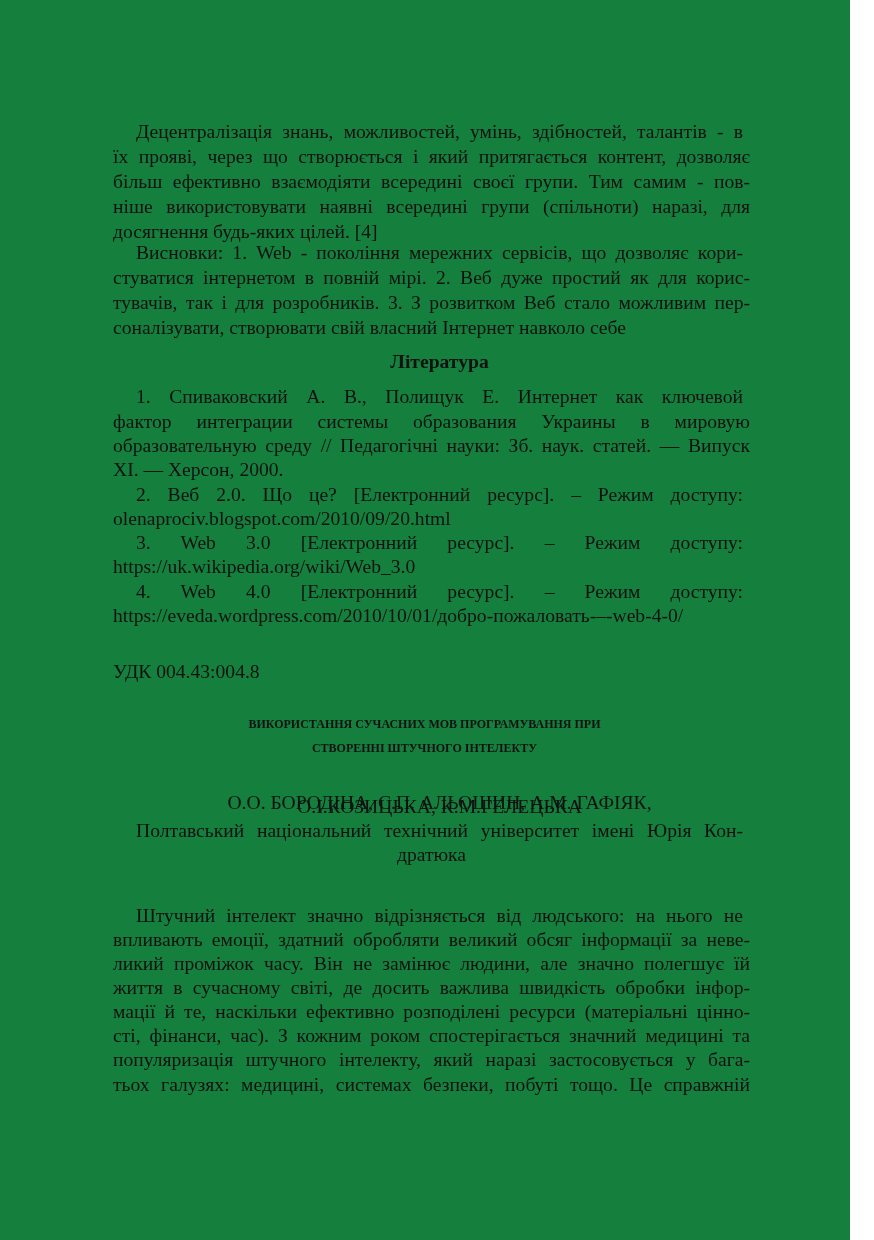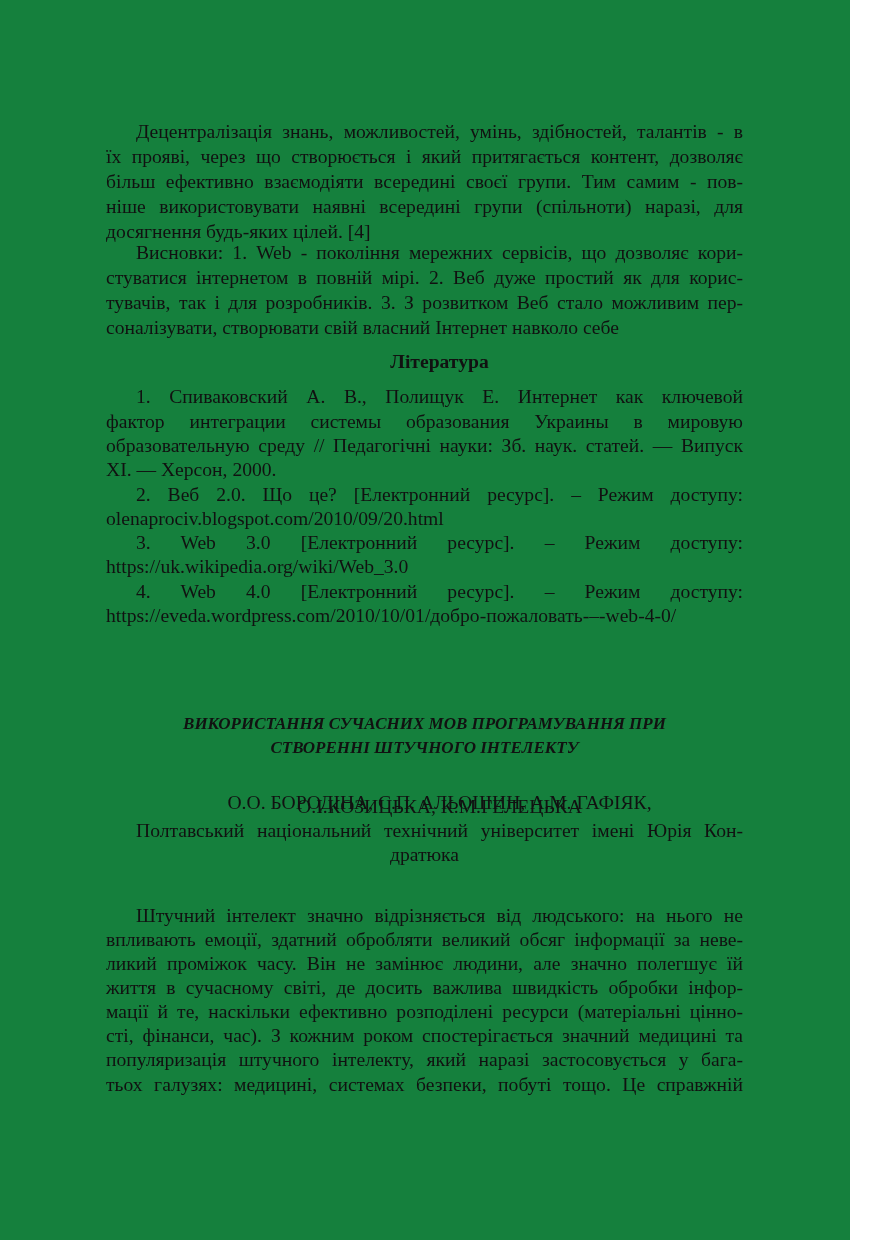--- a/index.html
+++ b/index.html
@@ -1,26 +1,26 @@
 <!DOCTYPE html>
 <html><head>
 <meta charset="utf-8">
 <style>
   html, body { margin:0; padding:0; background:#ffffff; }
   body { width:874px; height:1240px; position:relative; overflow:hidden;
          font-family:"Liberation Serif", serif; color:#111; }
   .page { position:absolute; left:0; top:0; width:850px; height:1240px; background:#15803d; }
-  .line { position:absolute; left:106px; width:637px; font-size:19.6px; line-height:24px;
+  .line { position:absolute; left:113px; width:637px; font-size:19.6px; line-height:24px;
           white-space:nowrap; }
   .just { text-align:justify; text-align-last:justify; white-space:normal; }
   .indent { left:136px; width:607px; }
   .bold { font-weight:bold;text-align:center; }
   .center { text-align:center; }
   .italic { }
-  .heading { font-weight:bold; font-size:17px; text-align:center; left:106px; width:637px;font-style:italic; }
+  .heading { font-weight:bold; font-size:12px; text-align:center; left:106px; width:637px; }
 </style>
 </head>
 <body>
 
 <div class="page">
 
   <div>
     <div class="line just indent" style="top:120px">Децентралізація знань, можливостей, умінь, здібностей, талантів - в</div>
     <div class="line just" style="top:145px">їх прояві, через що створюється і який притягається контент, дозволяє</div>
     <div class="line just" style="top:170px">більш ефективно взаємодіяти всередині своєї групи. Тим самим - пов-</div>
@@ -51,20 +51,21 @@
     <div>
       <div class="line just indent" style="top:531px">3.    Web 3.0 [Електронний ресурс]. – Режим доступу:</div>
       <div class="line" style="top:555px">https://uk.wikipedia.org/wiki/Web_3.0</div>
     </div>
     <div>
       <div class="line just indent" style="top:580px">4.   Web 4.0   [Електронний   ресурс].   –   Режим   доступу:</div>
       <div class="line" style="top:604px">https://eveda.wordpress.com/2010/10/01/добро-пожаловать-–-web-4-0/</div>
     </div>
   </div>
 
+  <div class="line" style="top:660px">УДК 004.43:004.8</div>
 
   <div>
     <div class="line heading" style="top:712px">ВИКОРИСТАННЯ СУЧАСНИХ МОВ ПРОГРАМУВАННЯ ПРИ</div>
     <div class="line heading" style="top:736px">СТВОРЕННІ ШТУЧНОГО ІНТЕЛЕКТУ</div>
   </div>
 
   <div>
     <div class="line center" style="top:771px; left:136px; width:607px;margin-top:20px;">О.О. БОРОДІНА, С.П. АЛЬОШИН, А.М. ГАФІЯК,</div>
     <div class="line center" style="top:795px; left:136px; width:607px;">О.І.КОЗИЦЬКА, К.М.ГЕЛЕЦЬКА</div>
   </div>

